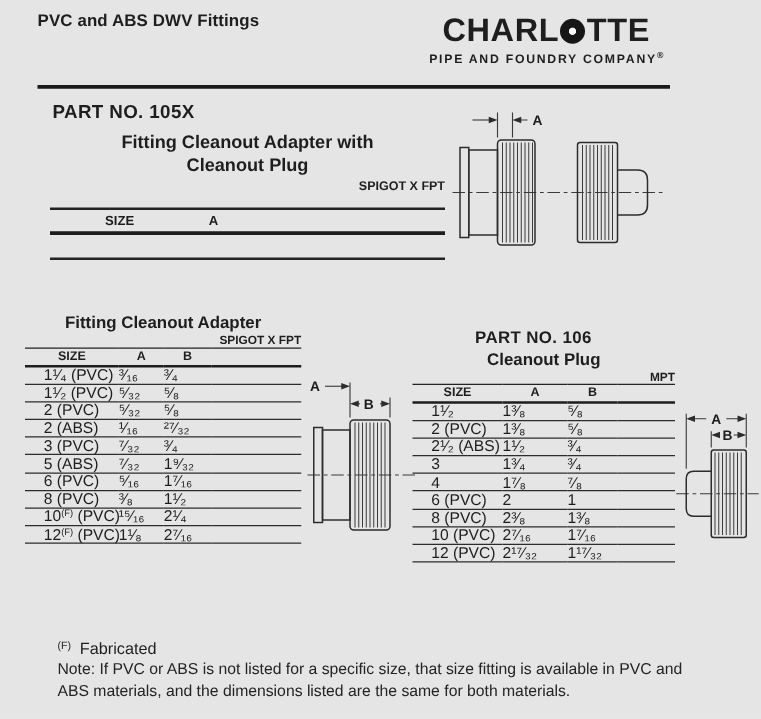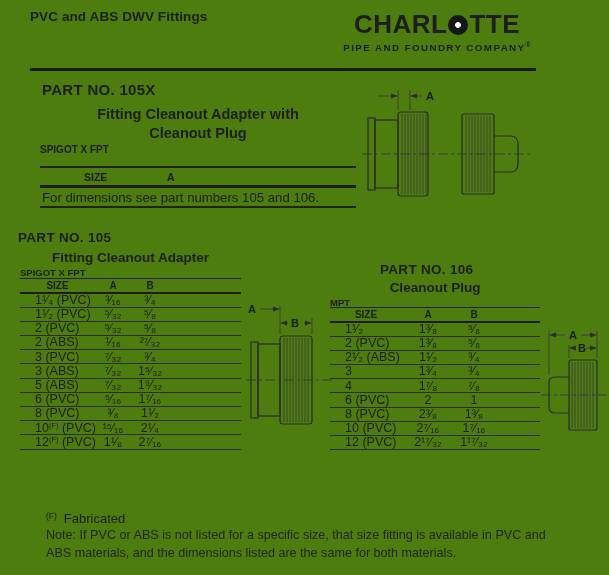--- a/index.html
+++ b/index.html
@@ -3,21 +3,21 @@
 <meta charset="utf-8">
 <style>
   * { margin:0; padding:0; box-sizing:border-box; }
   html,body { width:609px; height:575px; }
   body {
     background:#fbfbfa;
     font-family:"Liberation Sans","DejaVu Sans",sans-serif;
     color:#1e1e1e;
     -webkit-font-smoothing:antialiased;
   }
-  .page { position:relative; width:609px; height:575px; overflow:hidden; background:#4d7c0f; }
+  .page { position:relative; width:609px; height:575px; overflow:hidden; background:#e5e5e5; }
   .abs { position:absolute; }
 
   .doc-title { left:30px; top:9px; font-size:13.5px; font-weight:700; letter-spacing:.1px; }
 
   .logo { left:336px; top:11px; width:202px; text-align:center; line-height:1; }
   .logo-name { font-size:26px; font-weight:800; letter-spacing:.5px; white-space:nowrap; }
   .logo-o {
     display:inline-block; width:20px; height:20px; border-radius:50%;
     background:radial-gradient(circle,#fbfbfa 0 2.6px,#161616 3.2px);
     vertical-align:-1.5px; margin:0 1px;
@@ -28,21 +28,21 @@
   .rule { background:#1a1a1a; }
   .top-rule { left:30px; top:68px; width:506px; height:3px; }
 
   .part-heading { font-size:15px; font-weight:700; letter-spacing:.3px; white-space:nowrap;text-align:right; }
   .h105x { left:42px; top:81px; }
   .h105  { left:18px; top:230px; font-size:13.5px; }
   .h106  { left:336px; top:262px; font-size:13.5px;padding-left:44px; }
 
   .t105x-title { left:40px; top:105px; width:316px; text-align:center;
                  font-size:14.5px; font-weight:700; line-height:1.28; }
-  .t-sub { font-weight:700; text-align:left; }
+  .t-sub { font-weight:700; text-align:right; }
   .t105x-sub { left:40px; top:144px; width:316px; font-size:10px; }
   .line-105x-1 { left:40px; top:166px; width:316px; height:1.5px; background:#222; }
   .t105x-colhead { font-size:10.5px; font-weight:700; }
   .t105x-size { left:84px; top:171px; }
   .t105x-a { left:167px; top:171px; }
   .line-105x-2 { left:40px; top:185px; width:316px; height:2.5px; background:#1d1d1d; }
   .t105x-note { left:42px; top:189.5px; font-size:13.2px; white-space:nowrap; }
   .line-105x-3 { left:40px; top:206px; width:316px; height:1.5px; background:#222; }
 
   .tbl-title { text-align:center; font-size:13.5px; font-weight:700; white-space:nowrap; }
@@ -55,21 +55,21 @@
   .dim-table { border-top:1.5px solid #222; }
   .dim-table th {
     font-size:10px; font-weight:700; text-align:center;
     padding:2px 0 1px; border-bottom:2.2px solid #1d1d1d; line-height:1;
   }
   .dim-table td {
     border-bottom:1.4px solid #2c2c2c; height:14.2px;
     font-size:12.5px; line-height:1; vertical-align:middle; white-space:nowrap;
   }
   .dim-table td.size { text-align:left; padding-left:15px;margin-top:24px; }
-  .dim-table td.num  { text-align:center; }
+  .dim-table td.num  { text-align:left; }
   .dim-table sup.fnote { font-size:7.5px; vertical-align:4px; }
   .tbl-105 { left:20px; top:278px; width:221px; }
   .tbl-106 { left:330px; top:307px; width:210px; }
 
   .footnote { left:46px; top:511px; font-size:13px; }
   .footnote sup { font-size:8.5px; vertical-align:4px; margin-right:7px; }
   .note-line { font-size:12.6px; white-space:nowrap; color:#242424; }
   .note-1 { left:46px; top:528px; }
   .note-2 { left:46px; top:546px; }
 
@@ -100,41 +100,39 @@
   <div class="abs part-heading h105x">PART NO. 105X</div>
   <div class="abs t105x-title">
     <div>Fitting Cleanout Adapter with</div>
     <div>Cleanout Plug</div>
   </div>
   <div class="abs t-sub t105x-sub">SPIGOT X FPT</div>
   <div class="abs line-105x-1"></div>
   <div class="abs t105x-colhead t105x-size">SIZE</div>
   <div class="abs t105x-colhead t105x-a">A</div>
   <div class="abs line-105x-2"></div>
-  <div class="abs t105x-note">For dimensions see part numbers 105 and 106.</div>
   <div class="abs line-105x-3"></div>
 
   <svg class="abs fig1" width="168" height="120" viewBox="0 0 168 120">
     <path class="cl" d="M0,70 H168"></path>
     <rect class="ln" x="6" y="34" width="7" height="72"></rect>
     <rect class="ln" x="13" y="36" width="23" height="68"></rect>
     <rect class="ln" x="36" y="28" width="30" height="84" rx="3"></rect>
     <path class="hatch" d="M40,30 V110 M43,30 V110 M46,30 V110 M49,30 V110 M52,30 V110 M55,30 V110 M58,30 V110 M61,30 V110 M64,30 V110"></path>
     <path class="thin" d="M36,26 V6 M48,26 V6"></path>
     <path class="thin" d="M16,12 H34"></path>
     <polygon class="ah" points="36,12 29,9.4 29,14.6"></polygon>
     <path class="thin" d="M50,12 H60"></path>
     <polygon class="ah" points="48,12 55,9.4 55,14.6"></polygon>
     <text x="64" y="16">A</text>
     <rect class="ln" x="100" y="30" width="32" height="80" rx="2"></rect>
     <path class="hatch" d="M104,32 V108 M107,32 V108 M110,32 V108 M113,32 V108 M116,32 V108 M119,32 V108 M122,32 V108 M125,32 V108 M128,32 V108"></path>
     <path class="ln" d="M132,52 h16 q8,0 8,8 v20 q0,8 -8,8 h-16"></path>
   </svg>
 
-  <div class="abs part-heading h105">PART NO. 105</div>
   <div class="abs tbl-title t105-title">Fitting Cleanout Adapter</div>
   <div class="abs t-sub t105-sub">SPIGOT X FPT</div>
 
   <table class="abs dim-table tbl-105">
     <colgroup>
         <col style="width:75px">
         <col style="width:36px">
         <col style="width:38px">
         <col style="width:72px">
       </colgroup>
@@ -168,26 +166,20 @@
       <tr>
           <td class="size">2 (ABS)</td>
           <td class="num">¹⁄₁₆</td>
           <td class="num">²⁷⁄₃₂</td>
           <td></td>
         </tr>
       <tr>
           <td class="size">3 (PVC)</td>
           <td class="num">⁷⁄₃₂</td>
           <td class="num">³⁄₄</td>
-          <td></td>
-        </tr>
-      <tr>
-          <td class="size">3 (ABS)</td>
-          <td class="num">⁷⁄₃₂</td>
-          <td class="num">1⁵⁄₃₂</td>
           <td></td>
         </tr>
       <tr>
           <td class="size">5 (ABS)</td>
           <td class="num">⁷⁄₃₂</td>
           <td class="num">1⁹⁄₃₂</td>
           <td></td>
         </tr>
       <tr>
           <td class="size">6 (PVC)</td>

